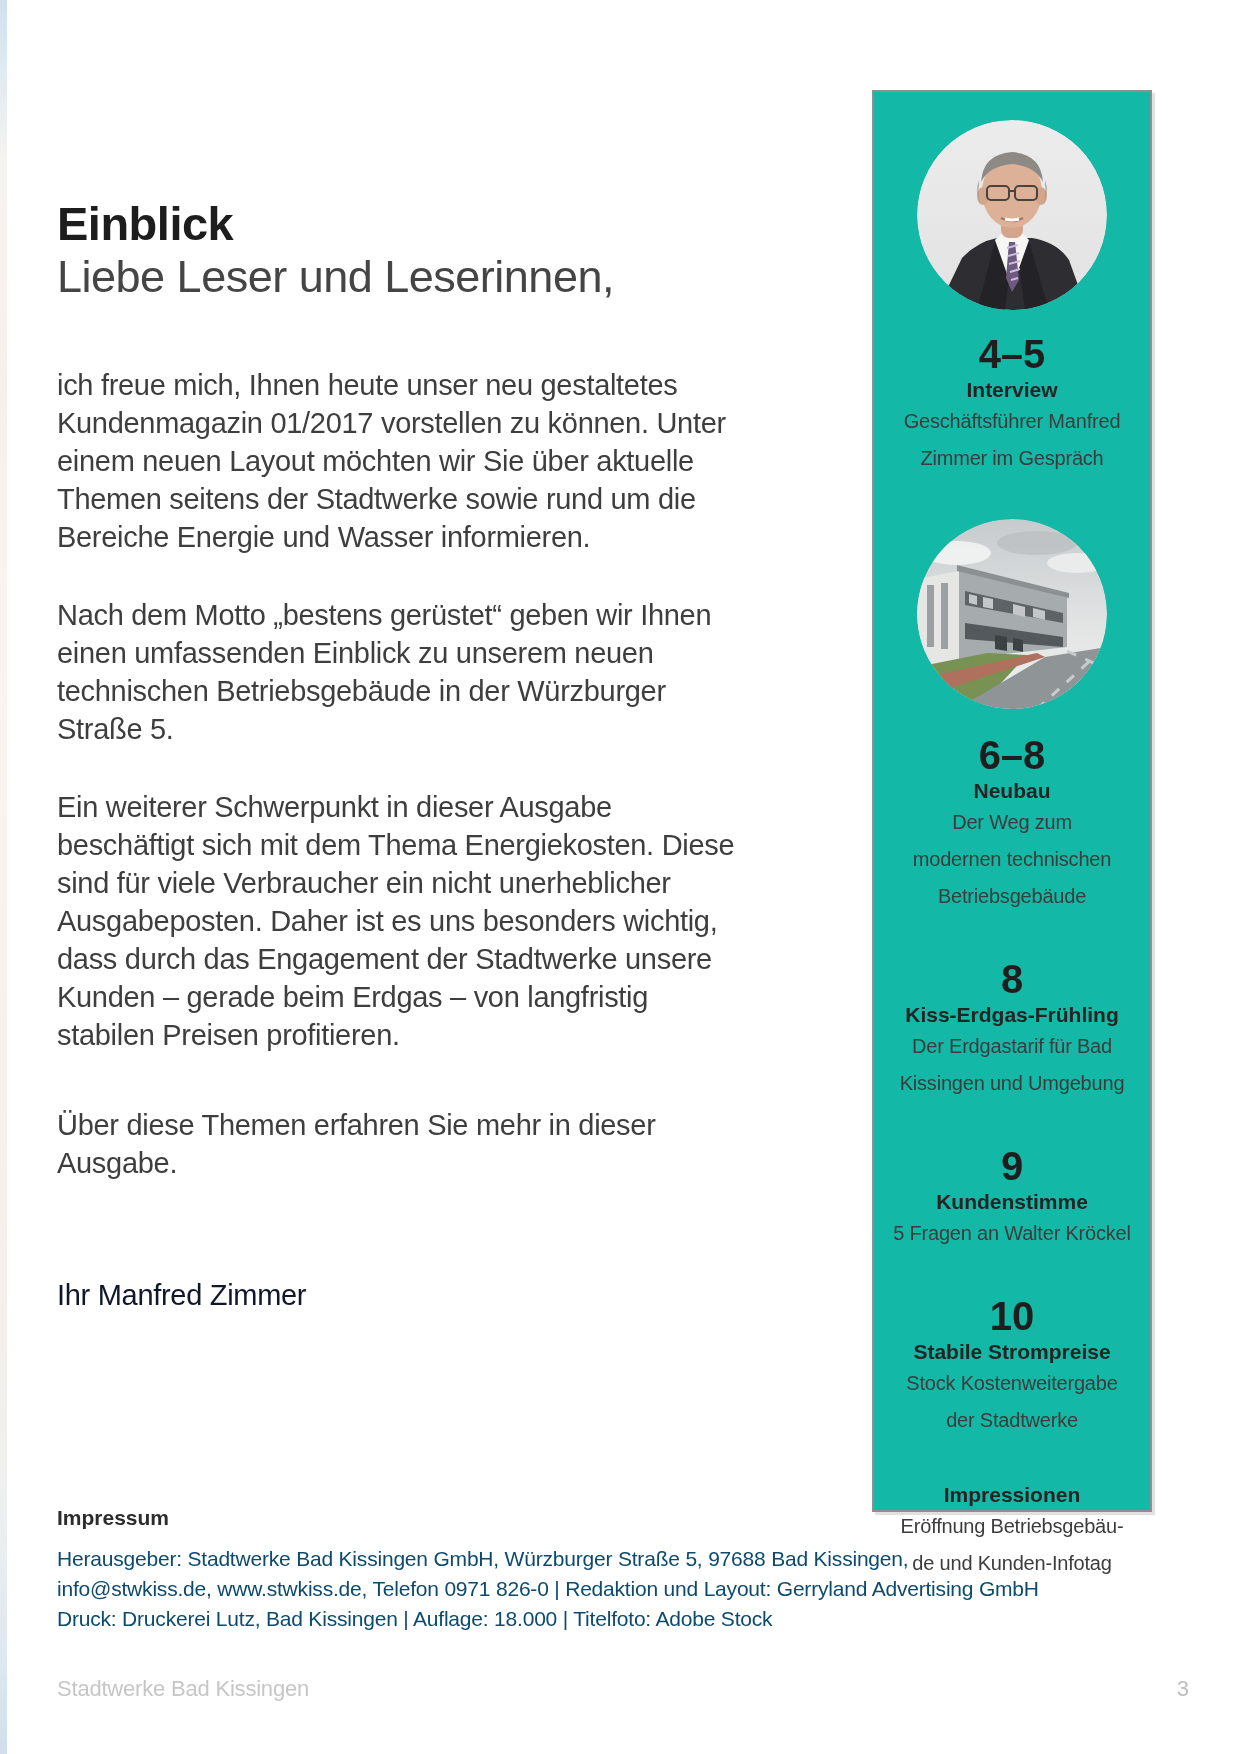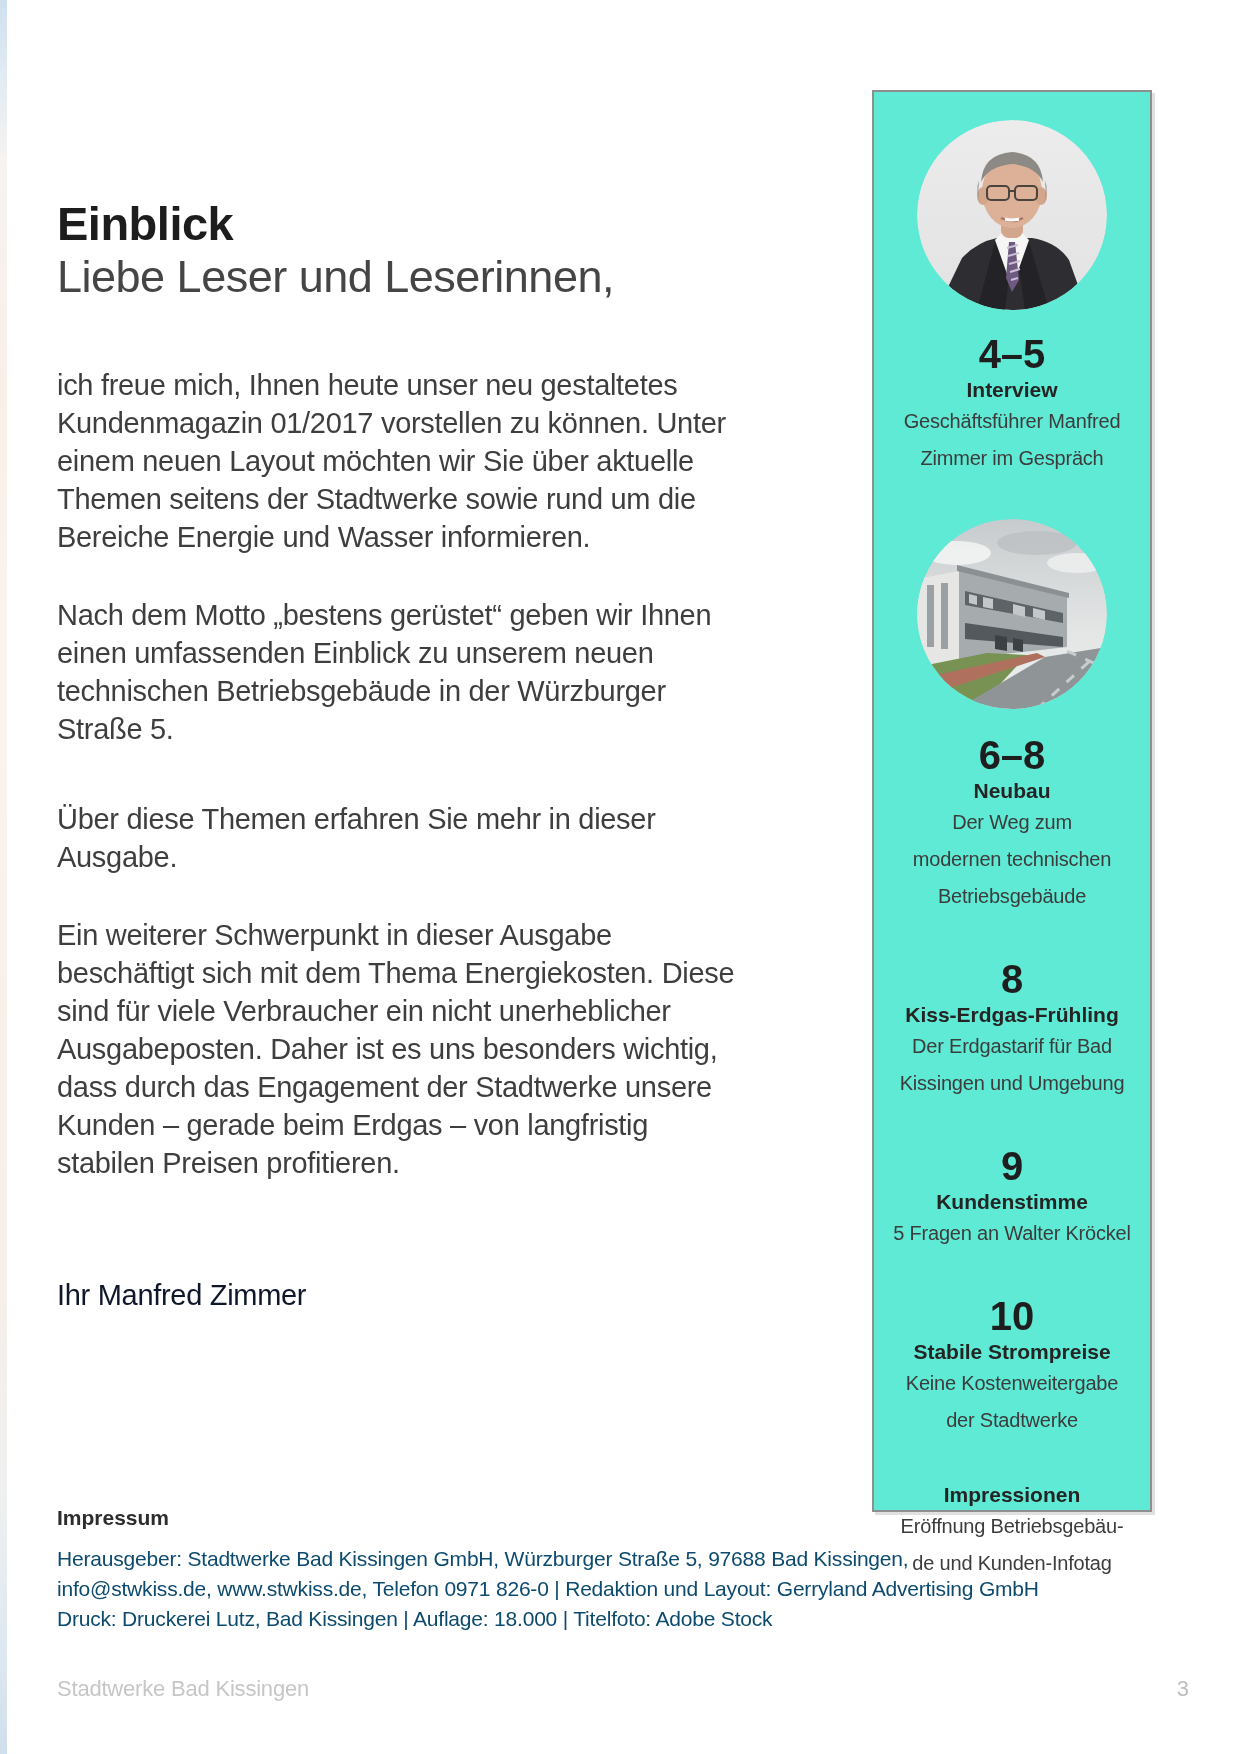--- a/index.html
+++ b/index.html
@@ -51,21 +51,21 @@
   .footer{
     position:absolute;left:57px;right:52px;top:1676px;
     display:flex;justify-content:space-between;align-items:flex-end;
   }
   .footer-brand{font-size:22px;color:#c6c6c6;letter-spacing:-0.2px;}
   .footer-page{font-size:22px;color:#bdbdbd;}
 
   
   .toc{
     position:absolute;left:872px;top:90px;width:280px;height:1422px;
-    box-sizing:border-box;border:2px solid #8f8f8f;background:#5eead4;
+    box-sizing:border-box;border:2px solid #8f8f8f;background:#14b8a6;
     box-shadow:3px 3px 0 rgba(0,0,0,0.12);
     display:flex;flex-direction:column;align-items:center;
     padding-top:28px;
   }
   .toc-photo{
     width:190px;height:190px;border-radius:50%;overflow:hidden;flex:0 0 auto;
     margin:0 0 22px 0;
   }
   .toc-photo.building{margin-bottom:24px;}
   .toc-photo svg{display:block;width:190px;height:190px;}
@@ -93,29 +93,29 @@
   <div class="subtitle">Liebe Leser und Leserinnen,</div>
   <p class="body-par first">ich freue mich, Ihnen heute unser neu gestaltetes
 Kundenmagazin 01/2017 vorstellen zu können. Unter
 einem neuen Layout möchten wir Sie über aktuelle
 Themen seitens der Stadtwerke sowie rund um die
 Bereiche Energie und Wasser informieren.</p>
   <p class="body-par">Nach dem Motto „bestens gerüstet“ geben wir Ihnen
 einen umfassenden Einblick zu unserem neuen
 technischen Betriebsgebäude in der Würzburger
 Straße 5.</p>
-  <p class="body-par last">Über diese Themen erfahren Sie mehr in dieser
-Ausgabe.</p>
   <p class="body-par">Ein weiterer Schwerpunkt in dieser Ausgabe
 beschäftigt sich mit dem Thema Energiekosten. Diese
 sind für viele Verbraucher ein nicht unerheblicher
 Ausgabeposten. Daher ist es uns besonders wichtig,
 dass durch das Engagement der Stadtwerke unsere
 Kunden – gerade beim Erdgas – von langfristig
 stabilen Preisen profitieren.</p>
+  <p class="body-par last">Über diese Themen erfahren Sie mehr in dieser
+Ausgabe.</p>
   <div class="signature">Ihr Manfred Zimmer</div>
 </div>
 
 <div class="toc">
 
   <div class="toc-photo">
     <svg viewBox="0 0 190 190">
       <defs>
         <clipPath id="clipP">
             <circle cx="95" cy="95" r="95"></circle>
@@ -230,21 +230,21 @@
 
   <div class="toc-entry">
     <div class="toc-pages">9</div>
     <div class="toc-title">Kundenstimme</div>
     <div class="toc-desc">5 Fragen an Walter Kröckel</div>
   </div>
 
   <div class="toc-entry">
     <div class="toc-pages">10</div>
     <div class="toc-title">Stabile Strompreise</div>
-    <div class="toc-desc">Keine Kostenweitergabe
+    <div class="toc-desc">Stock Kostenweitergabe
 der Stadtwerke</div>
   </div>
 
   <div class="toc-entry">
     <div class="toc-title">Impressionen</div>
     <div class="toc-desc">Eröffnung Betriebsgebäu-
 de und Kunden-Infotag</div>
   </div>
 
 </div>

